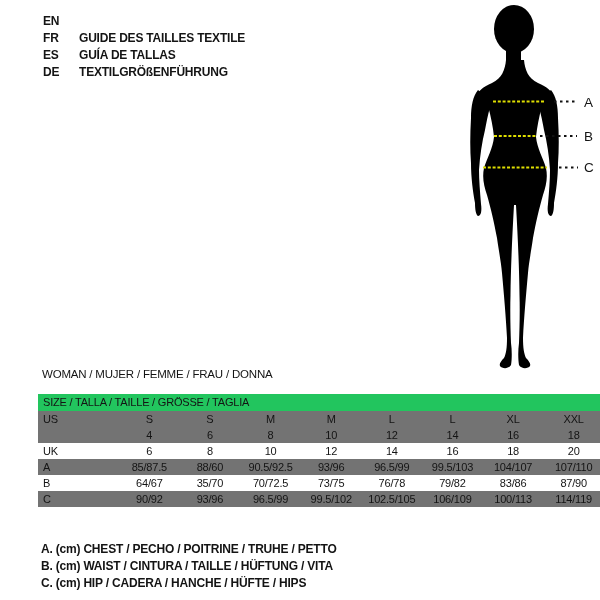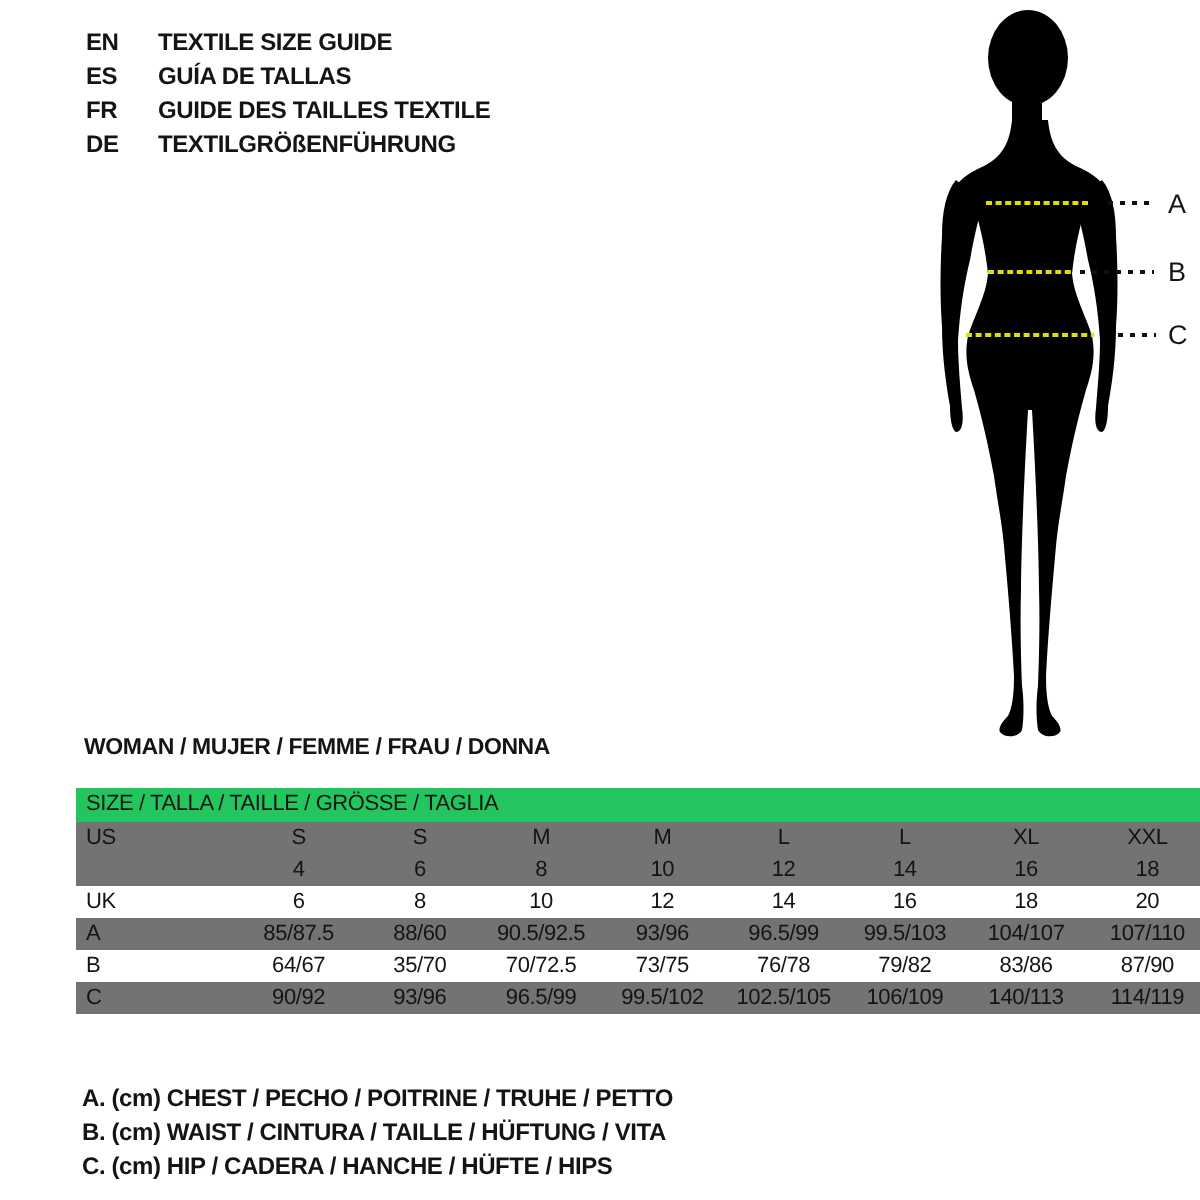--- a/index.html
+++ b/index.html
@@ -7,50 +7,49 @@
     position:relative; width:600px; height:600px; background:#ffffff;
     font-family:"Liberation Sans", sans-serif; color:#141414; overflow:hidden;margin-left:21px;
   }
   
   .lang-list { position:absolute; left:22px; top:13px; }
   .lang-row { display:flex; font-weight:bold; font-size:12px; line-height:17px; letter-spacing:-0.2px; white-space:nowrap; }
   .lang-code { width:36px; flex:0 0 36px; }
   
   .figure { position:absolute; left:437px; top:0px; }
   
-  .section-title { position:absolute; left:21px; top:368px; font-weight:bold; font-size:11.5px; letter-spacing:-0.2px; white-space:nowrap; }
+  .section-title { position:absolute; left:21px; top:368px; font-weight:normal; font-size:11.5px; letter-spacing:-0.2px; white-space:nowrap; }
   
   .size-table { position:absolute; left:17px; top:394px; width:566px; font-size:11px; letter-spacing:-0.2px; }
   .thead { background:#22c55e; height:17px; line-height:17px; padding-left:5px; }
   .tr { display:flex; height:16px; line-height:16px; }
   .tr.shaded { background:#737373; }
   .td.label { width:76px; flex:0 0 76px; padding-left:5px; text-align:left; }
   .td.val { flex:1; text-align:center; }
   
   .legend { position:absolute; left:20px; top:541px; font-weight:bold; font-size:12px; line-height:17px; letter-spacing:-0.2px; }
   .legend-line { white-space:nowrap; }
   svg text { font-family:"Liberation Sans", sans-serif; }
 </style>
 </head>
 <body>
 
 <div class="page">
 
   <div class="lang-list">
     <div class="lang-row">
       <span class="lang-code">EN</span>
-      <span class="lang-label">TEXTILE SIZE GUIDE</span>
+    </div>
+    <div class="lang-row">
+      <span class="lang-code">FR</span>
+      <span class="lang-label">GUIDE DES TAILLES TEXTILE</span>
     </div>
     <div class="lang-row">
       <span class="lang-code">ES</span>
       <span class="lang-label">GUÍA DE TALLAS</span>
-    </div>
-    <div class="lang-row">
-      <span class="lang-code">FR</span>
-      <span class="lang-label">GUIDE DES TAILLES TEXTILE</span>
     </div>
     <div class="lang-row">
       <span class="lang-code">DE</span>
       <span class="lang-label">TEXTILGRÖßENFÜHRUNG</span>
     </div>
   </div>
 
   <svg class="figure" width="150" height="376" viewBox="0 0 150 376">
     <g fill="#000000">
       <ellipse cx="56" cy="29" rx="20" ry="24"></ellipse>
@@ -196,21 +195,21 @@
     </div>
 
     <div class="tr shaded">
       <div class="td label">C</div>
       <div class="td val">90/92</div>
       <div class="td val">93/96</div>
       <div class="td val">96.5/99</div>
       <div class="td val">99.5/102</div>
       <div class="td val">102.5/105</div>
       <div class="td val">106/109</div>
-      <div class="td val">140/113</div>
+      <div class="td val">100/113</div>
       <div class="td val">114/119</div>
     </div>
   </div>
 
   <div class="legend">
     <div class="legend-line">A. (cm) CHEST / PECHO / POITRINE / TRUHE / PETTO</div>
     <div class="legend-line">B. (cm) WAIST / CINTURA / TAILLE / HÜFTUNG / VITA</div>
     <div class="legend-line">C. (cm) HIP / CADERA / HANCHE / HÜFTE / HIPS</div>
   </div>
 

